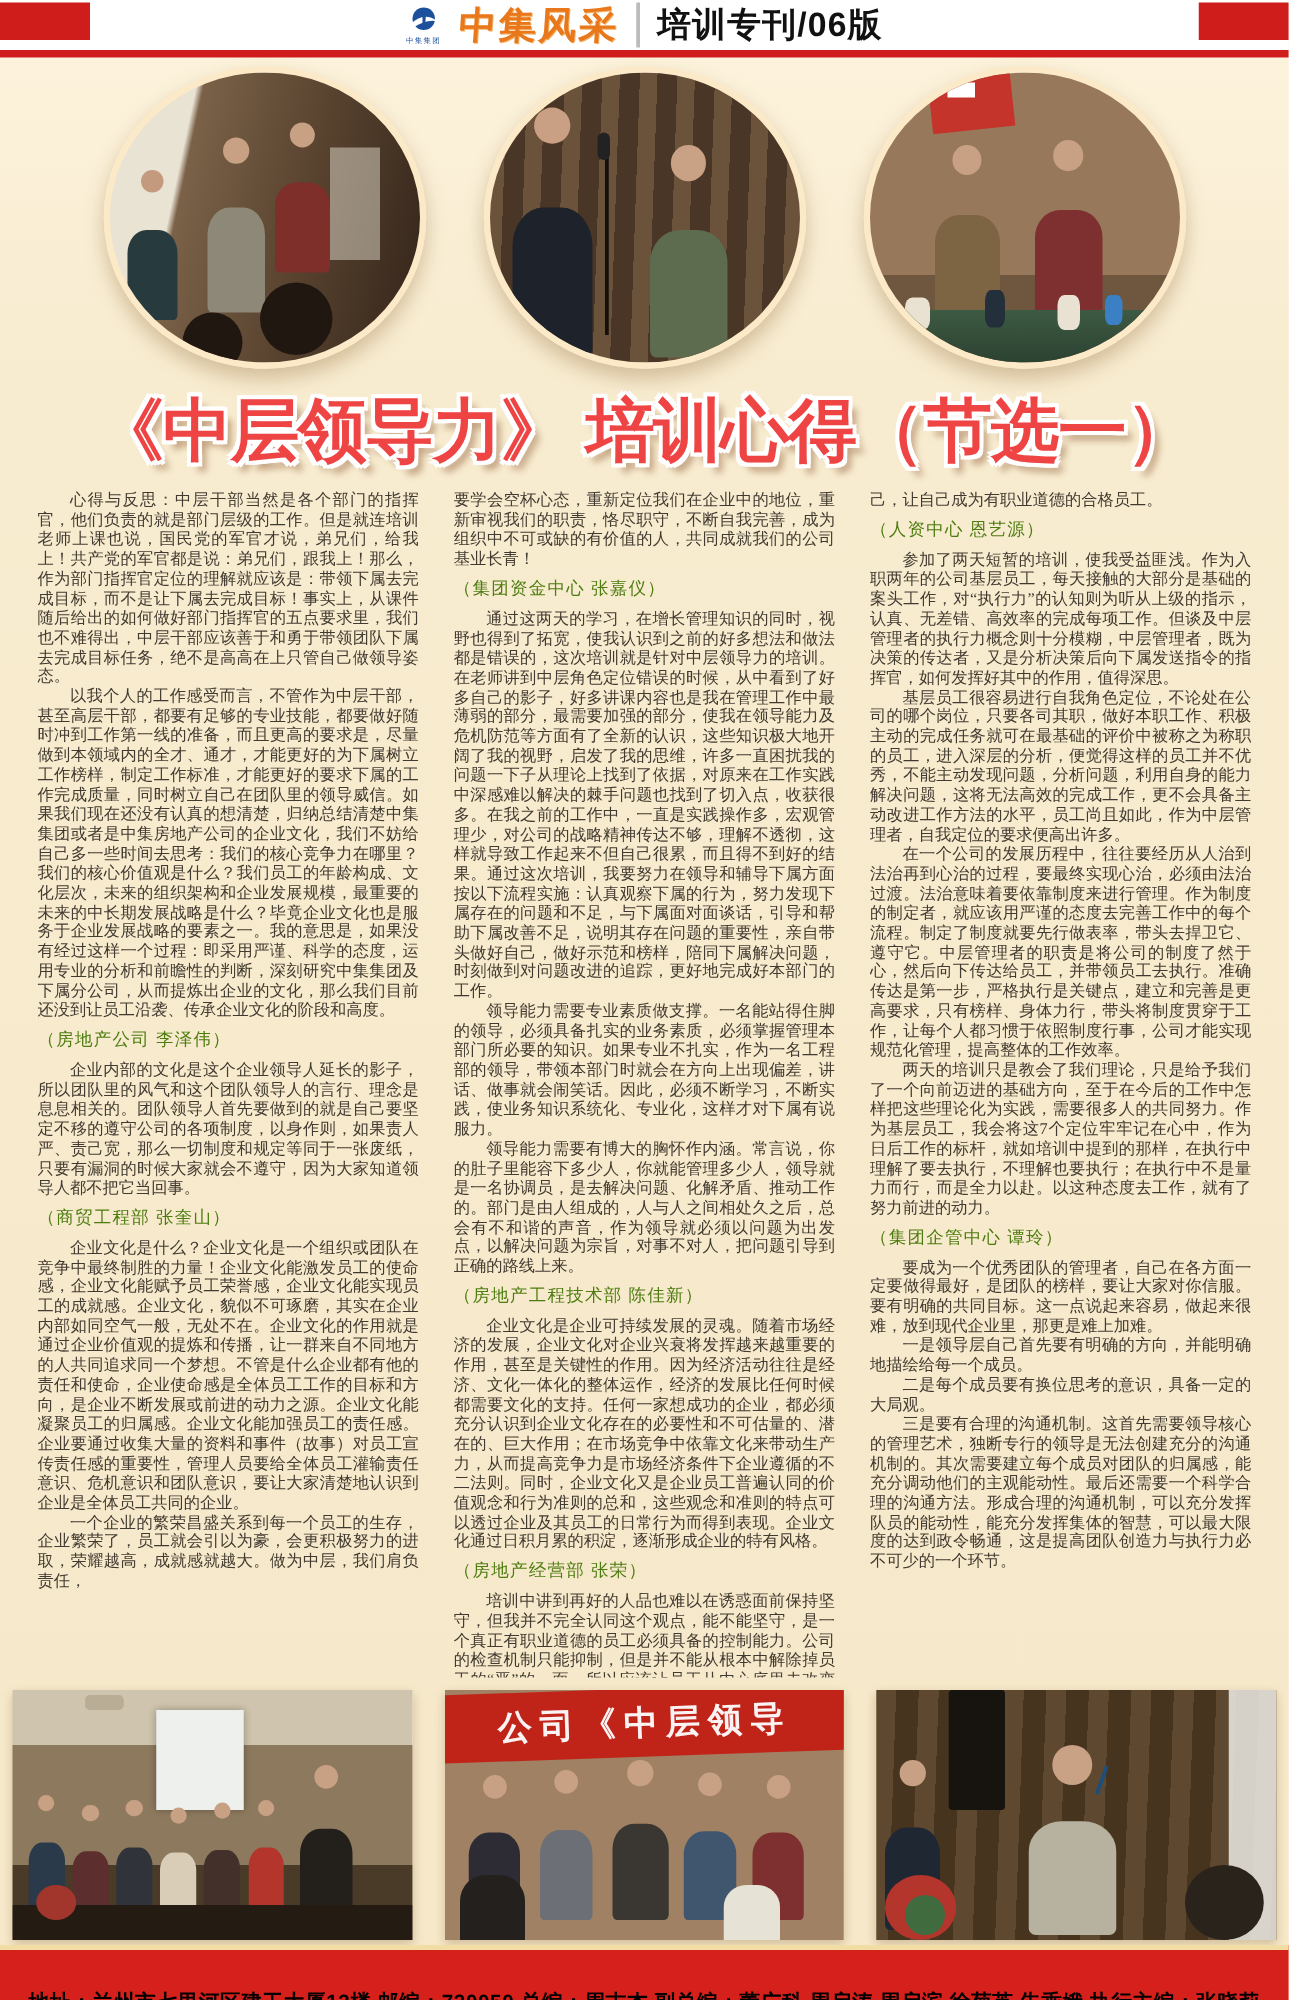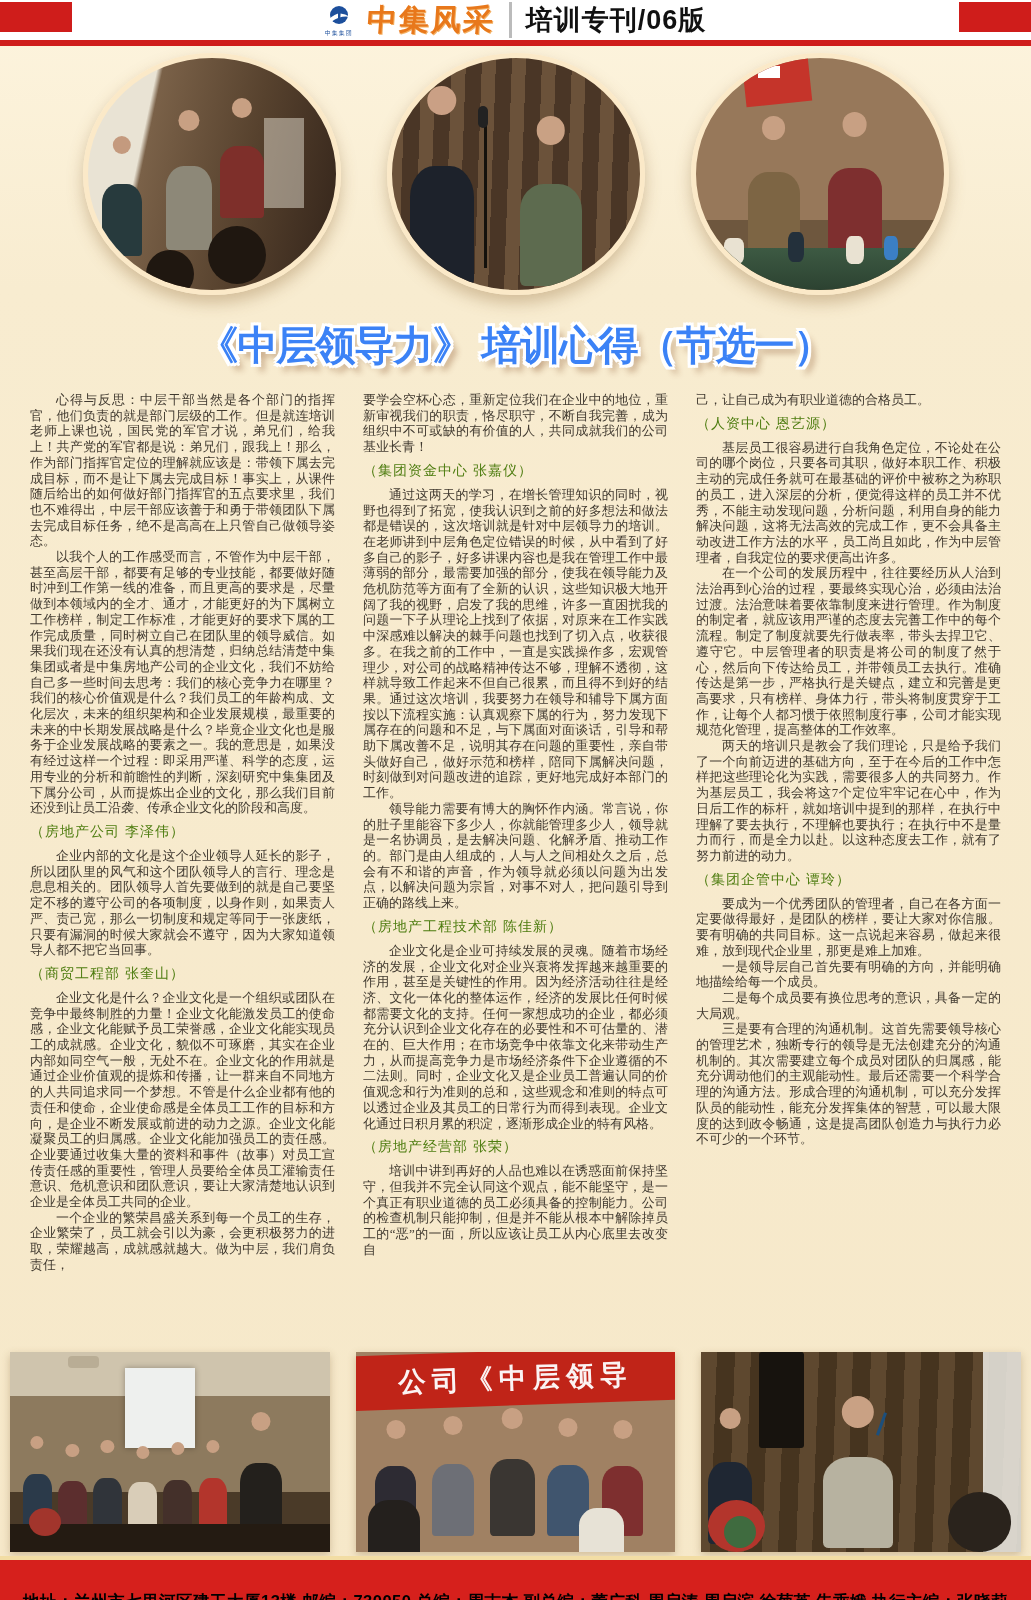--- a/index.html
+++ b/index.html
@@ -20,22 +20,22 @@
   .brand{font-family:"DejaVu Serif",serif;font-weight:bold;font-size:30px;color:#e8781b;
     letter-spacing:2px;transform:skewX(-4deg);text-shadow:1px 1px 0 #f3b063;}
   .edition{font-family:"Liberation Sans",sans-serif;font-weight:bold;font-size:27px;color:#111;
     border-left:3px solid #bbb;padding-left:14px;letter-spacing:1px;}
   
   .photos-top{height:256px;display:flex;justify-content:center;align-items:center;gap:46px;}
   .oval{width:248px;height:232px;border-radius:50%;border:5px solid #fbe9c8;
     box-shadow:0 8px 16px rgba(140,100,50,.35);overflow:hidden;position:relative;}
   
   .title{height:86px;display:flex;align-items:center;justify-content:center;}
-  .title h1{margin:0;font-family:"Liberation Sans",sans-serif;font-weight:bold;font-size:40px;
-    color:#3b82f6;letter-spacing:-1px;white-space:nowrap;
+  .title h1{margin:0;font-family:"Liberation Sans",sans-serif;font-weight:bold;font-size:55px;
+    color:#ef4444;letter-spacing:-1px;white-space:nowrap;
     text-shadow:-3px -3px 0 #fff,3px -3px 0 #fff,-3px 3px 0 #fff,3px 3px 0 #fff,
       -3px 0 0 #fff,3px 0 0 #fff,0 -3px 0 #fff,0 3px 0 #fff,6px 7px 6px rgba(120,60,20,.45);}
   
   .cols{height:950px;display:flex;gap:28px;padding:4px 30px 0 30px;overflow:hidden;}
   .col{flex:1;overflow:hidden;}
   .para{margin:0;font-size:13px;line-height:15.7px;color:#413a30;text-align:justify;text-indent:2em;}
   .para.cont{text-indent:0;}
   .byline{margin:7px 8px 7px 0;font-family:"Liberation Sans",sans-serif;font-size:14px;
     color:#4d7c0f;text-align:left;letter-spacing:1px;}
   
@@ -112,29 +112,31 @@
     <p class="byline">（房地产公司 李泽伟）</p>
     <p class="para">企业内部的文化是这个企业领导人延长的影子，所以团队里的风气和这个团队领导人的言行、理念是息息相关的。团队领导人首先要做到的就是自己要坚定不移的遵守公司的各项制度，以身作则，如果责人严、责己宽，那么一切制度和规定等同于一张废纸，只要有漏洞的时候大家就会不遵守，因为大家知道领导人都不把它当回事。</p>
     <p class="byline">（商贸工程部 张奎山）</p>
     <p class="para">企业文化是什么？企业文化是一个组织或团队在竞争中最终制胜的力量！企业文化能激发员工的使命感，企业文化能赋予员工荣誉感，企业文化能实现员工的成就感。企业文化，貌似不可琢磨，其实在企业内部如同空气一般，无处不在。企业文化的作用就是通过企业价值观的提炼和传播，让一群来自不同地方的人共同追求同一个梦想。不管是什么企业都有他的责任和使命，企业使命感是全体员工工作的目标和方向，是企业不断发展或前进的动力之源。企业文化能凝聚员工的归属感。企业文化能加强员工的责任感。企业要通过收集大量的资料和事件（故事）对员工宣传责任感的重要性，管理人员要给全体员工灌输责任意识、危机意识和团队意识，要让大家清楚地认识到企业是全体员工共同的企业。</p>
     <p class="para">一个企业的繁荣昌盛关系到每一个员工的生存，企业繁荣了，员工就会引以为豪，会更积极努力的进取，荣耀越高，成就感就越大。做为中层，我们肩负责任，</p>
   </div>
   <div class="col">
     <p class="para cont">要学会空杯心态，重新定位我们在企业中的地位，重新审视我们的职责，恪尽职守，不断自我完善，成为组织中不可或缺的有价值的人，共同成就我们的公司基业长青！</p>
     <p class="byline">（集团资金中心 张嘉仪）</p>
     <p class="para">通过这两天的学习，在增长管理知识的同时，视野也得到了拓宽，使我认识到之前的好多想法和做法都是错误的，这次培训就是针对中层领导力的培训。在老师讲到中层角色定位错误的时候，从中看到了好多自己的影子，好多讲课内容也是我在管理工作中最薄弱的部分，最需要加强的部分，使我在领导能力及危机防范等方面有了全新的认识，这些知识极大地开阔了我的视野，启发了我的思维，许多一直困扰我的问题一下子从理论上找到了依据，对原来在工作实践中深感难以解决的棘手问题也找到了切入点，收获很多。在我之前的工作中，一直是实践操作多，宏观管理少，对公司的战略精神传达不够，理解不透彻，这样就导致工作起来不但自己很累，而且得不到好的结果。通过这次培训，我要努力在领导和辅导下属方面按以下流程实施：认真观察下属的行为，努力发现下属存在的问题和不足，与下属面对面谈话，引导和帮助下属改善不足，说明其存在问题的重要性，亲自带头做好自己，做好示范和榜样，陪同下属解决问题，时刻做到对问题改进的追踪，更好地完成好本部门的工作。</p>
+    <p class="para">领导能力需要专业素质做支撑。一名能站得住脚的领导，必须具备扎实的业务素质，必须掌握管理本部门所必要的知识。如果专业不扎实，作为一名工程部的领导，带领本部门时就会在方向上出现偏差，讲话、做事就会闹笑话。因此，必须不断学习，不断实践，使业务知识系统化、专业化，这样才对下属有说服力。</p>
     <p class="para">领导能力需要有博大的胸怀作内涵。常言说，你的肚子里能容下多少人，你就能管理多少人，领导就是一名协调员，是去解决问题、化解矛盾、推动工作的。部门是由人组成的，人与人之间相处久之后，总会有不和谐的声音，作为领导就必须以问题为出发点，以解决问题为宗旨，对事不对人，把问题引导到正确的路线上来。</p>
     <p class="byline">（房地产工程技术部 陈佳新）</p>
     <p class="para">企业文化是企业可持续发展的灵魂。随着市场经济的发展，企业文化对企业兴衰将发挥越来越重要的作用，甚至是关键性的作用。因为经济活动往往是经济、文化一体化的整体运作，经济的发展比任何时候都需要文化的支持。任何一家想成功的企业，都必须充分认识到企业文化存在的必要性和不可估量的、潜在的、巨大作用；在市场竞争中依靠文化来带动生产力，从而提高竞争力是市场经济条件下企业遵循的不二法则。同时，企业文化又是企业员工普遍认同的价值观念和行为准则的总和，这些观念和准则的特点可以透过企业及其员工的日常行为而得到表现。企业文化通过日积月累的积淀，逐渐形成企业的特有风格。</p>
     <p class="byline">（房地产经营部 张荣）</p>
     <p class="para">培训中讲到再好的人品也难以在诱惑面前保持坚守，但我并不完全认同这个观点，能不能坚守，是一个真正有职业道德的员工必须具备的控制能力。公司的检查机制只能抑制，但是并不能从根本中解除掉员工的“恶”的一面，所以应该让员工从内心底里去改变自</p>
   </div>
   <div class="col">
     <p class="para cont">己，让自己成为有职业道德的合格员工。</p>
     <p class="byline">（人资中心 恩艺源）</p>
+    <p class="para">参加了两天短暂的培训，使我受益匪浅。作为入职两年的公司基层员工，每天接触的大部分是基础的案头工作，对“执行力”的认知则为听从上级的指示，认真、无差错、高效率的完成每项工作。但谈及中层管理者的执行力概念则十分模糊，中层管理者，既为决策的传达者，又是分析决策后向下属发送指令的指挥官，如何发挥好其中的作用，值得深思。</p>
     <p class="para">基层员工很容易进行自我角色定位，不论处在公司的哪个岗位，只要各司其职，做好本职工作、积极主动的完成任务就可在最基础的评价中被称之为称职的员工，进入深层的分析，便觉得这样的员工并不优秀，不能主动发现问题，分析问题，利用自身的能力解决问题，这将无法高效的完成工作，更不会具备主动改进工作方法的水平，员工尚且如此，作为中层管理者，自我定位的要求便高出许多。</p>
     <p class="para">在一个公司的发展历程中，往往要经历从人治到法治再到心治的过程，要最终实现心治，必须由法治过渡。法治意味着要依靠制度来进行管理。作为制度的制定者，就应该用严谨的态度去完善工作中的每个流程。制定了制度就要先行做表率，带头去捍卫它、遵守它。中层管理者的职责是将公司的制度了然于心，然后向下传达给员工，并带领员工去执行。准确传达是第一步，严格执行是关键点，建立和完善是更高要求，只有榜样、身体力行，带头将制度贯穿于工作，让每个人都习惯于依照制度行事，公司才能实现规范化管理，提高整体的工作效率。</p>
     <p class="para">两天的培训只是教会了我们理论，只是给予我们了一个向前迈进的基础方向，至于在今后的工作中怎样把这些理论化为实践，需要很多人的共同努力。作为基层员工，我会将这7个定位牢牢记在心中，作为日后工作的标杆，就如培训中提到的那样，在执行中理解了要去执行，不理解也要执行；在执行中不是量力而行，而是全力以赴。以这种态度去工作，就有了努力前进的动力。</p>
     <p class="byline">（集团企管中心 谭玲）</p>
     <p class="para">要成为一个优秀团队的管理者，自己在各方面一定要做得最好，是团队的榜样，要让大家对你信服。要有明确的共同目标。这一点说起来容易，做起来很难，放到现代企业里，那更是难上加难。</p>
     <p class="para">一是领导层自己首先要有明确的方向，并能明确地描绘给每一个成员。</p>
     <p class="para">二是每个成员要有换位思考的意识，具备一定的大局观。</p>
     <p class="para">三是要有合理的沟通机制。这首先需要领导核心的管理艺术，独断专行的领导是无法创建充分的沟通机制的。其次需要建立每个成员对团队的归属感，能充分调动他们的主观能动性。最后还需要一个科学合理的沟通方法。形成合理的沟通机制，可以充分发挥队员的能动性，能充分发挥集体的智慧，可以最大限度的达到政令畅通，这是提高团队创造力与执行力必不可少的一个环节。</p>
 
   </div>

